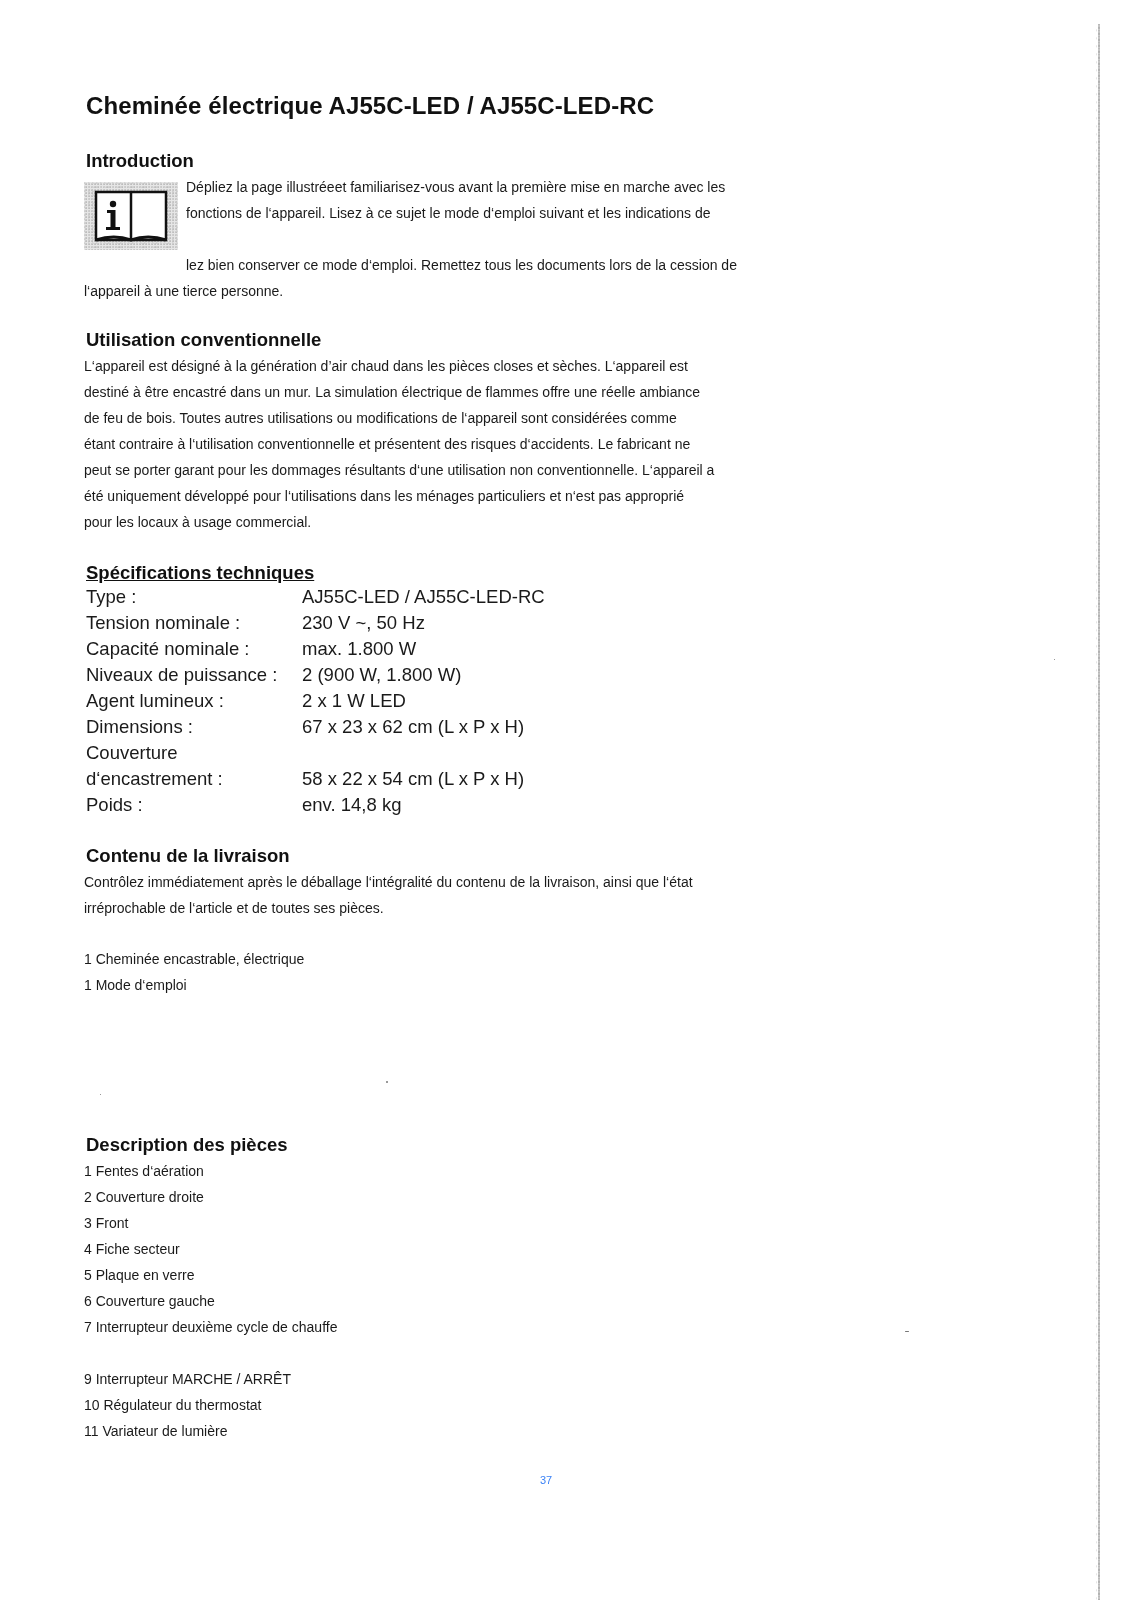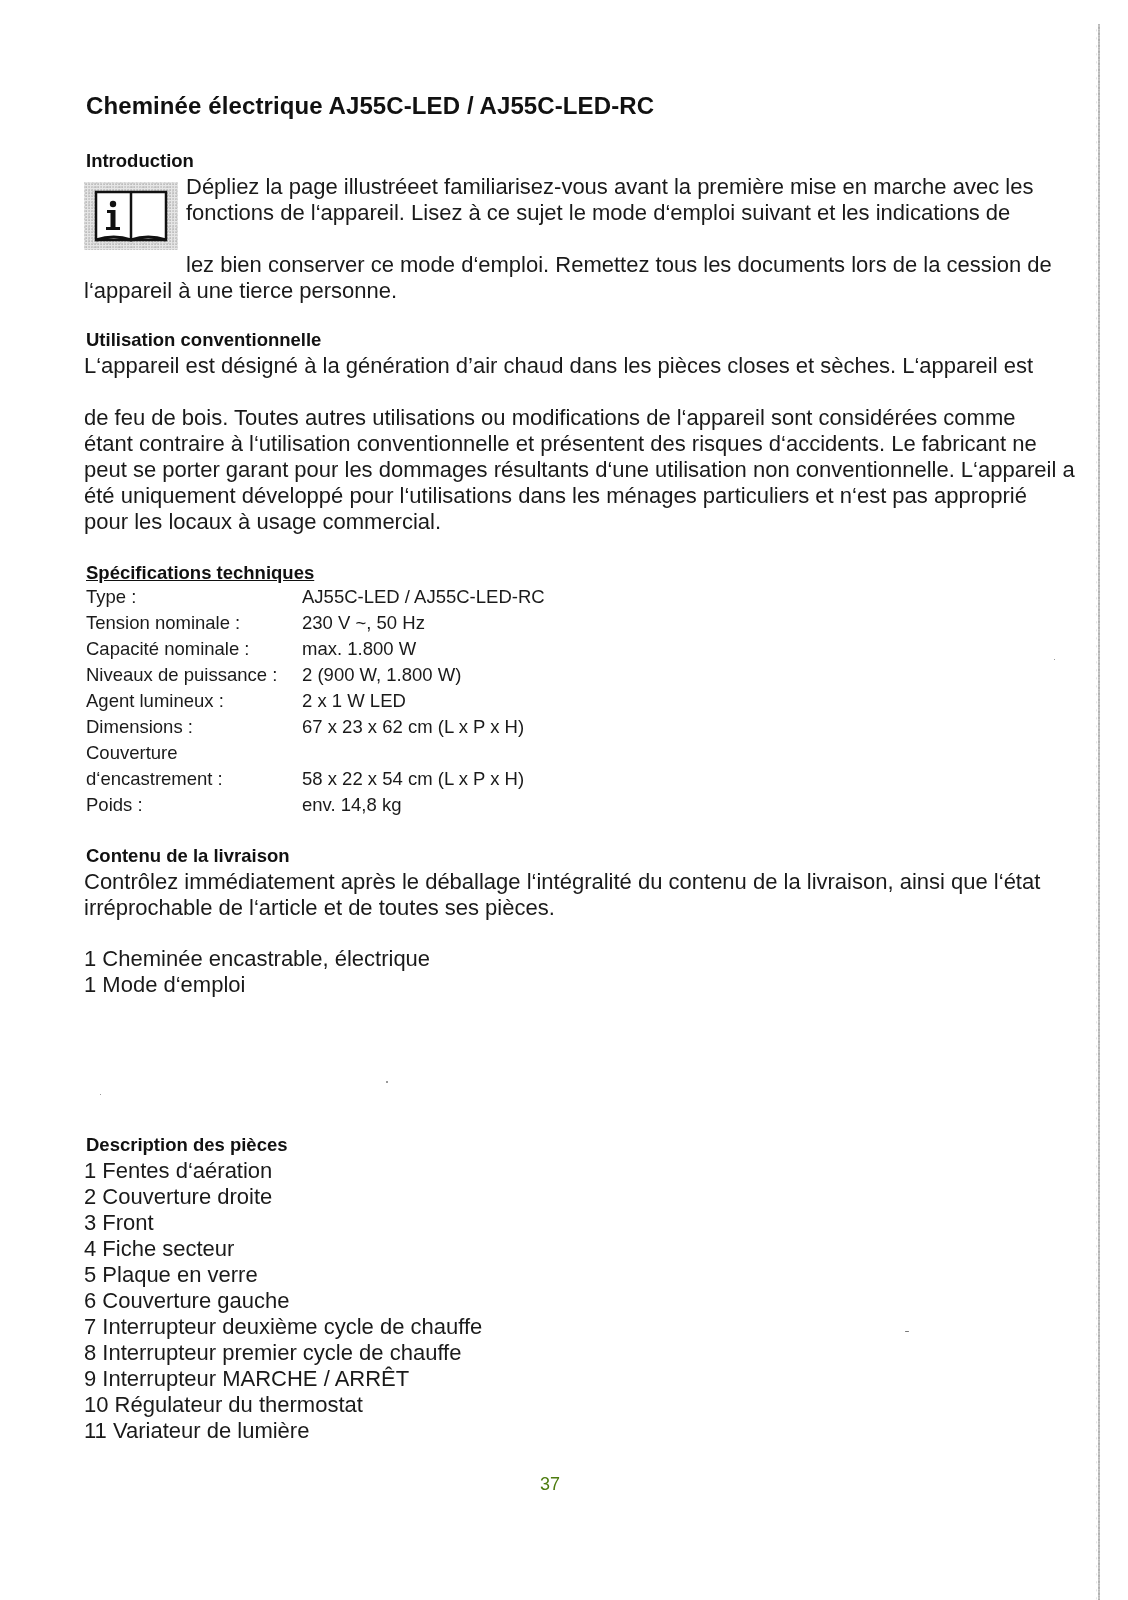--- a/index.html
+++ b/index.html
@@ -52,21 +52,21 @@
       left: 86px;
       margin: 0;
       font-size: 18.5px;
       font-weight: bold;
       color: #111;
       white-space: nowrap;
     }
     .line {
       position: absolute;
       margin: 0;
-      font-size: 22px;
+      font-size: 14px;
       line-height: 26px;
       white-space: nowrap;
       color: #1a1a1a;
     }
     .info-icon {
       position: absolute;
       left: 84px;
       top: 172px;
       width: 94px;
       height: 68px;
@@ -84,22 +84,22 @@
       line-height: 26px;
       white-space: nowrap;
       color: #1a1a1a;
     }
     .spec-label { position: absolute; left: 0; top: 0; }
     .spec-value { position: absolute; left: 216px; top: 0; }
     .page-number {
       position: absolute;
       left: 540px;
       top: 1464px;
-      font-size: 18px;
-      color: #4d7c0f;
+      font-size: 11px;
+      color: #3b82f6;
     }
     .speck {
       position: absolute;
       width: 2px; height: 2px;
       background: #777;
       border-radius: 1px;
     }
   </style>
 </head>
 <body>
@@ -129,20 +129,21 @@
     </svg>
   </div>
 
   <p class="line" style="left:186px;top:164px;">Dépliez la page illustréeet familiarisez-vous avant la première mise en marche avec les</p>
   <p class="line" style="left:186px;top:190px;">fonctions de l‘appareil. Lisez à ce sujet le mode d‘emploi suivant et les indications de</p>
   <p class="line" style="left:186px;top:242px;">lez bien conserver ce mode d‘emploi. Remettez tous les documents lors de la cession de</p>
   <p class="line" style="left:84px;top:268px;">l‘appareil à une tierce personne.</p>
 
   <h2 class="section-heading" style="top:319px;">Utilisation conventionnelle</h2>
   <p class="line" style="left:84px;top:343px;">L‘appareil est désigné à la génération d’air chaud dans les pièces closes et sèches. L‘appareil est</p>
+  <p class="line" style="left:84px;top:369px;">destiné à être encastré dans un mur. La simulation électrique de flammes offre une réelle ambiance</p>
   <p class="line" style="left:84px;top:395px;">de feu de bois. Toutes autres utilisations ou modifications de l‘appareil sont considérées comme</p>
   <p class="line" style="left:84px;top:421px;">étant contraire à l‘utilisation conventionnelle et présentent des risques d‘accidents. Le fabricant ne</p>
   <p class="line" style="left:84px;top:447px;">peut se porter garant pour les dommages résultants d‘une utilisation non conventionnelle. L‘appareil a</p>
   <p class="line" style="left:84px;top:473px;">été uniquement développé pour l‘utilisations dans les ménages particuliers et n‘est pas approprié</p>
   <p class="line" style="left:84px;top:499px;">pour les locaux à usage commercial.</p>
 
   <h2 class="section-heading" style="top:552px;text-decoration:underline;">Spécifications techniques</h2>
 
   <div class="spec-row" style="top:574px;">
     <span class="spec-label">Type :</span>
@@ -188,19 +189,18 @@
   <p class="line" style="left:84px;top:962px;">1 Mode d‘emploi</p>
 
   <h2 class="section-heading" style="top:1124px;">Description des pièces</h2>
   <p class="line" style="left:84px;top:1148px;">1 Fentes d‘aération</p>
   <p class="line" style="left:84px;top:1174px;">2 Couverture droite</p>
   <p class="line" style="left:84px;top:1200px;">3 Front</p>
   <p class="line" style="left:84px;top:1226px;">4 Fiche secteur</p>
   <p class="line" style="left:84px;top:1252px;">5 Plaque en verre</p>
   <p class="line" style="left:84px;top:1278px;">6 Couverture gauche</p>
   <p class="line" style="left:84px;top:1304px;text-align:right;">7 Interrupteur deuxième cycle de chauffe</p>
-  <p class="line" style="left:84px;top:1330px;">8 Interrupteur premier cycle de chauffe</p>
   <p class="line" style="left:84px;top:1356px;">9 Interrupteur MARCHE / ARRÊT</p>
   <p class="line" style="left:84px;top:1382px;">10 Régulateur du thermostat</p>
   <p class="line" style="left:84px;top:1408px;">11 Variateur de lumière</p>
 
   <div class="page-number">37</div>
 </div>
 
 </body></html>

